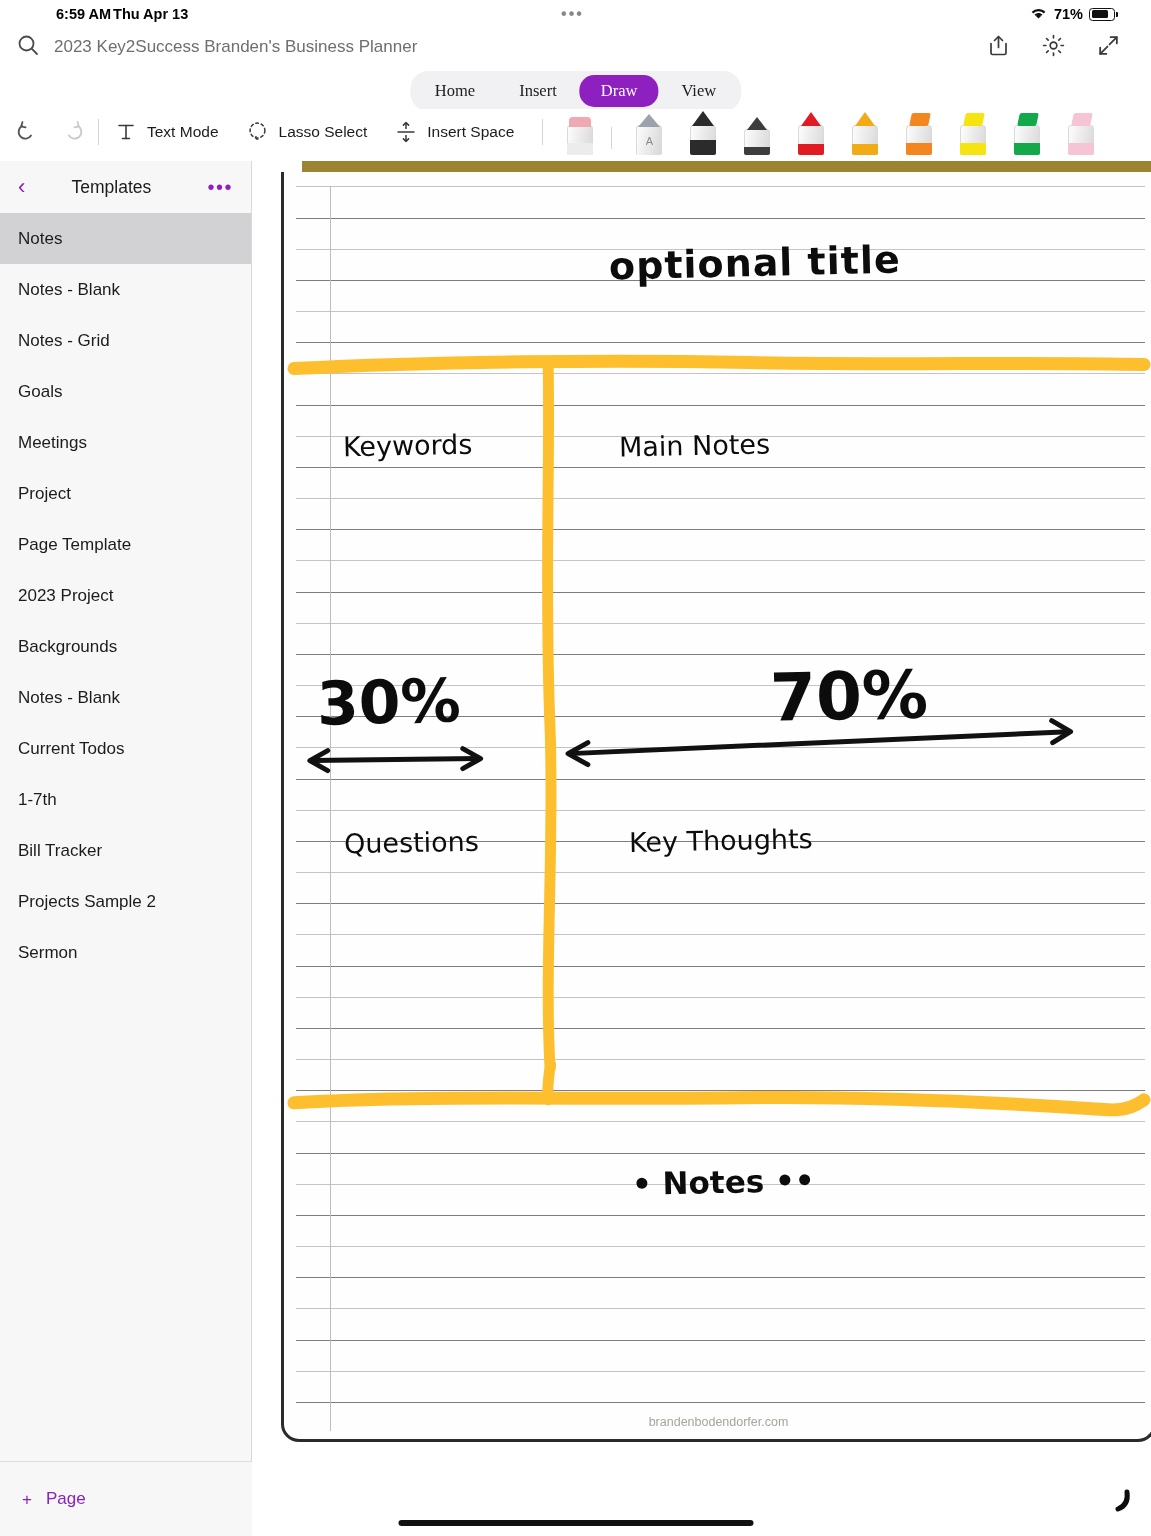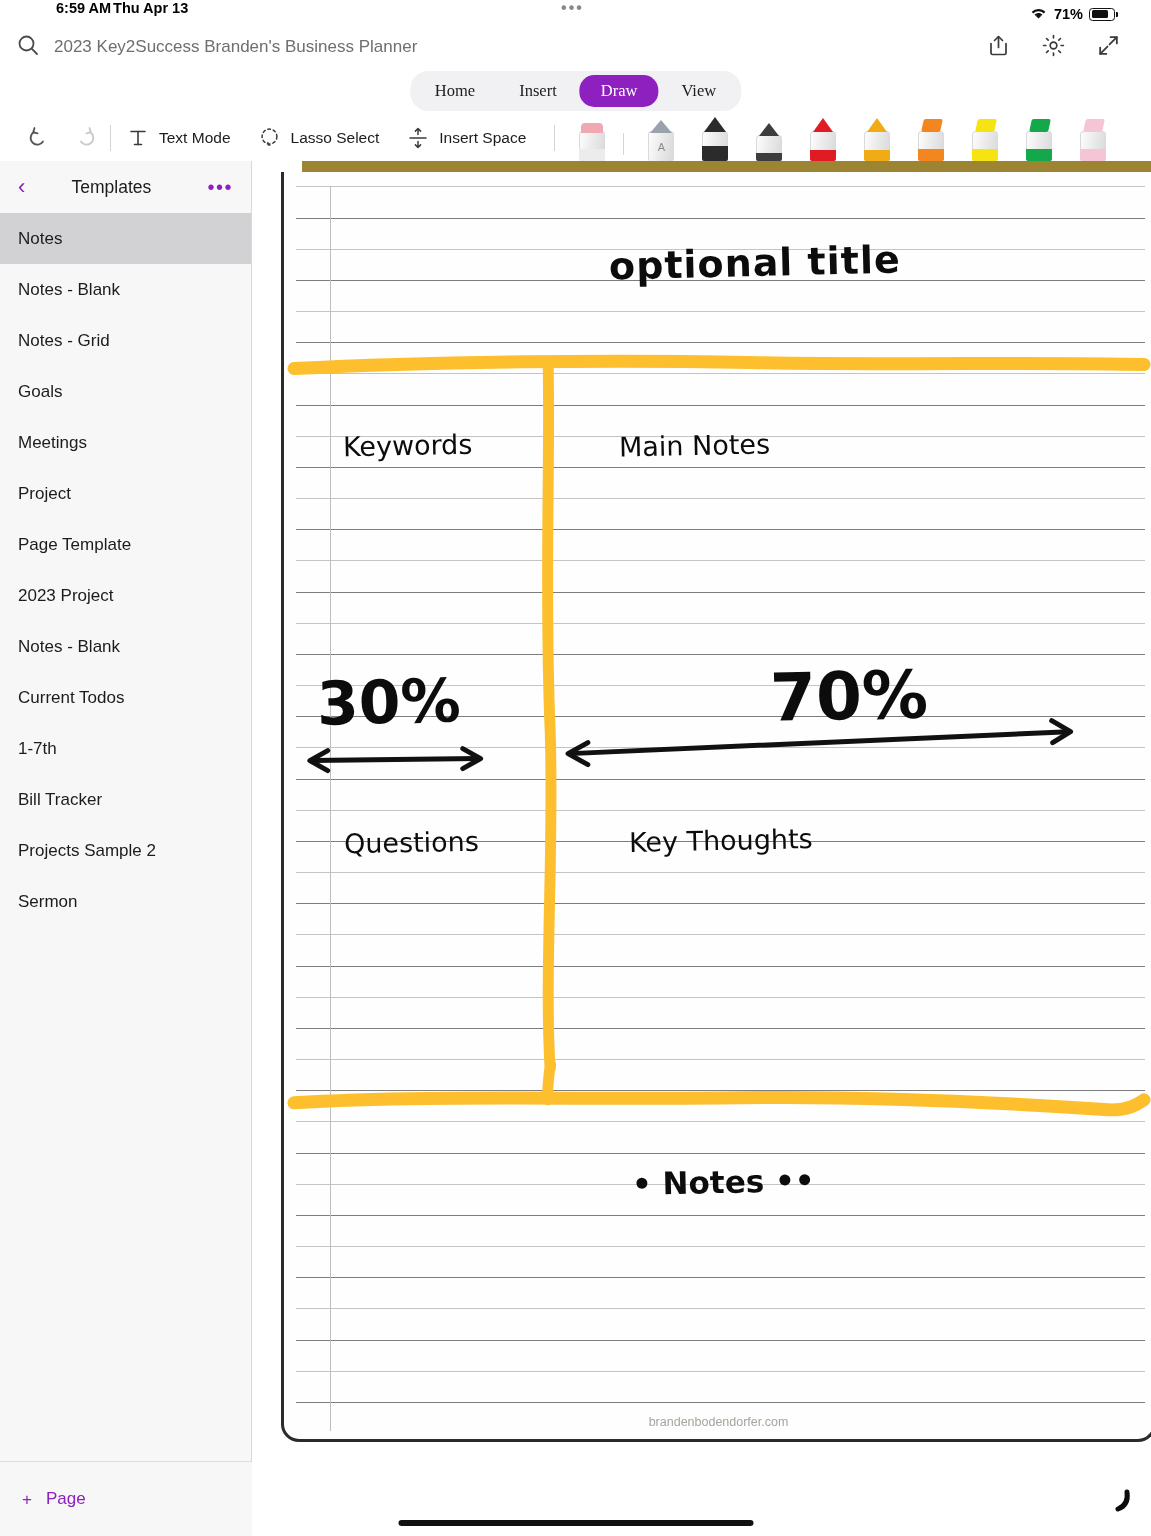--- a/index.html
+++ b/index.html
@@ -7,21 +7,21 @@
     width: 1151px; height: 1536px;
     font-family: "Liberation Sans", sans-serif;
     background: #ffffff;
     overflow: hidden;
   }
   .app { position: relative; width: 1151px; height: 1536px; background: #fff; }
 
   
   .statusbar {
     position: absolute; top: 0; left: 0; width: 1145px; height: 28px;
-    display: flex; padding: 0 16px;
+    display: flex; align-items: center; padding: 0 16px;
     font-size: 14.5px; font-weight: bold; color: #000;
   }
   .sb-time { margin-left: 40px; }
   .sb-date { margin-left: 2px; }
   .sb-dots {
     position: absolute; left: 50%; transform: translateX(-50%);
     letter-spacing: 2px; color: #888; font-size: 16px; line-height: 1;
   }
   .sb-right {
     margin-left: auto; display: flex; align-items: center; gap: 6px;
@@ -56,22 +56,22 @@
   }
   .seg {
     font-size: 16.5px; color: #1c1c1e; padding: 6px 21px; border-radius: 15px;
     white-space: nowrap; cursor: pointer; background: transparent; border: none;
     font-family: Liberation Serif, serif;
   }
   .seg.active { background: #8D20BE; color: #ffffff; }
 
   
   .toolbar {
-    position: absolute; top: 115px; left: 0; width: 1151px; height: 46px;
-    display: flex; align-items: center; padding-left: 26px;
+    position: absolute; top: 109px; left: 0; width: 1151px; height: 46px;
+    display: flex; align-items: center; padding-left: 14px;
     border-bottom: 0; background: #fff;
   }
   .tb-item {
     display: flex; align-items: center; gap: 8px;
     font-size: 15.5px; color: #1c1c1e; margin-right: 26px; cursor: pointer;
   }
   .tb-icon { width: 26px; height: 26px; display: flex; align-items: center; justify-content: center; }
   .tb-sep { width: 1px; height: 26px; background: #d4d4d8; margin: 0 14px 0 2px; }
   .pen-tray { display: flex; align-items: flex-end; gap: 0px; margin-left: 2px; }
   .pen { width: 54px; height: 46px; position: relative; cursor: pointer; }
@@ -349,20 +349,23 @@
           <span>Meetings</span>
         </div>
       <div class="sb-row">
           <span>Project</span>
         </div>
       <div class="sb-row">
           <span>Page Template</span>
         </div>
       <div class="sb-row">
           <span>2023 Project</span>
+        </div>
+      <div class="sb-row">
+          <span>Backgrounds</span>
         </div>
       <div class="sb-row">
           <span>Notes - Blank</span>
         </div>
       <div class="sb-row">
           <span>Current Todos</span>
         </div>
       <div class="sb-row">
           <span>1-7th</span>
         </div>

